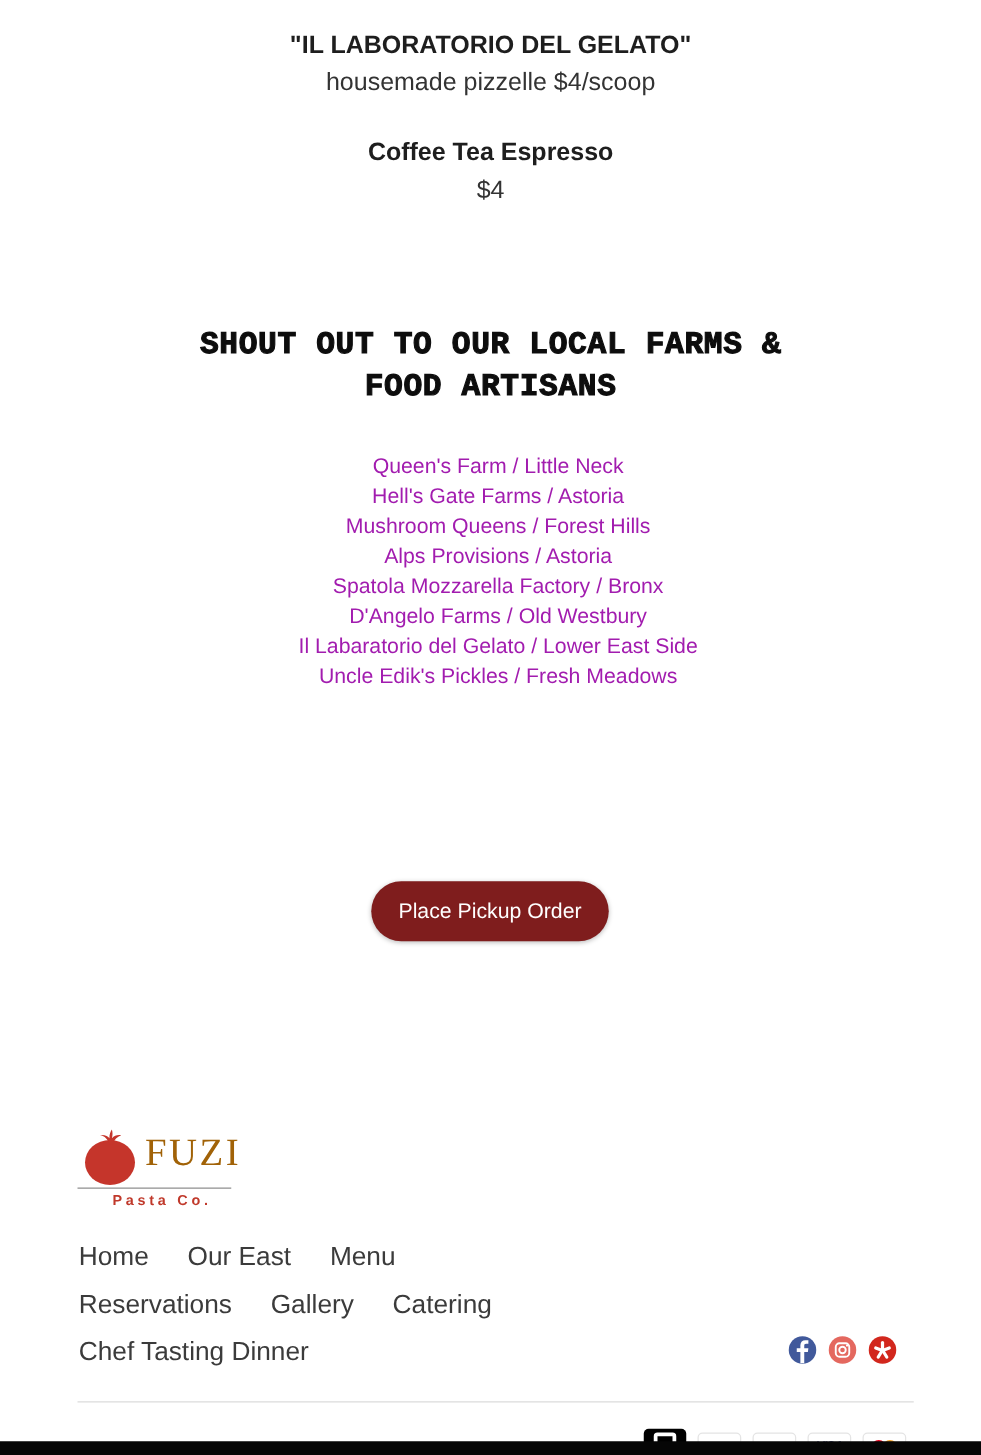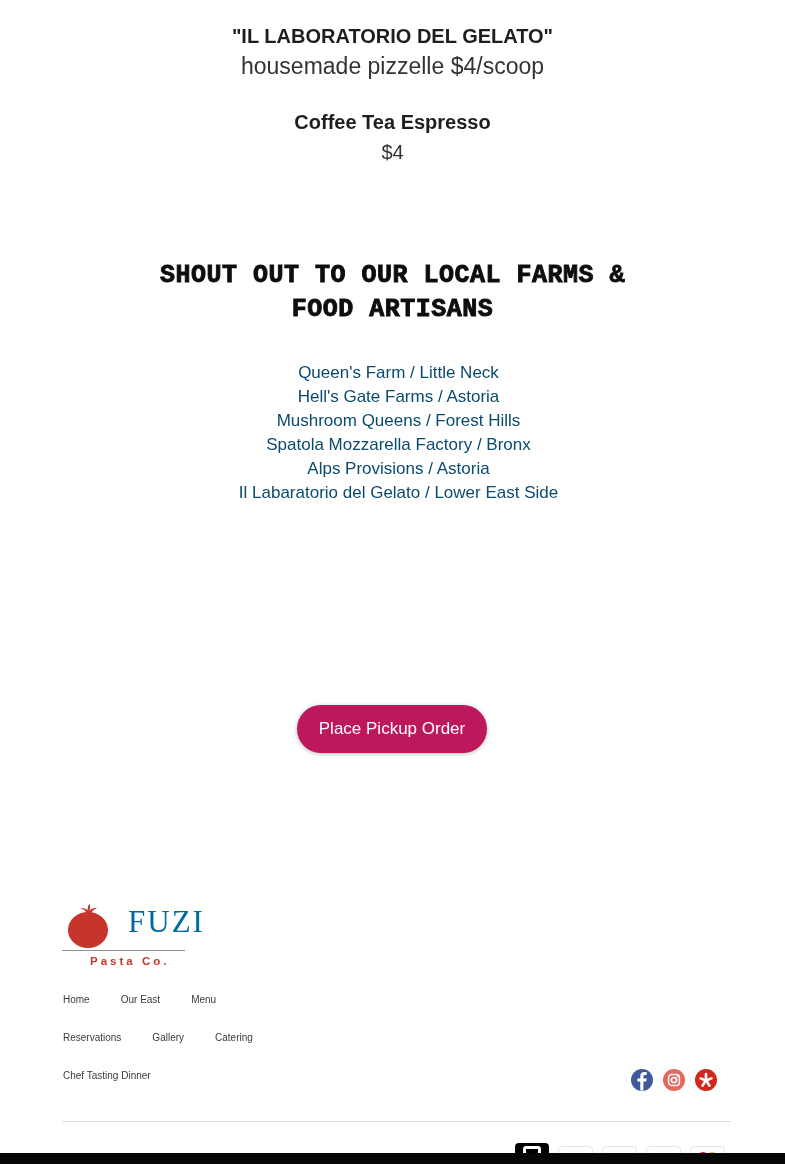--- a/index.html
+++ b/index.html
@@ -2,48 +2,48 @@
 <html><head>
 <meta charset="utf-8">
 <style>
   html,body{margin:0;padding:0;background:#fff;}
   #page{position:relative;width:785px;height:1164px;background:#ffffff;overflow:hidden;
         font-family:"Liberation Sans",sans-serif;color:#222;}
   .center{position:absolute;left:0;width:785px;text-align:center;}
 
   
   .gelato-title{top:22px;font-size:20px;font-weight:bold;color:#1e1e1e;line-height:28px;}
-  .gelato-sub{top:52px;font-size:23px;color:#333;line-height:28px;}
+  .gelato-sub{top:52px;font-size:20px;color:#333;line-height:28px;}
   .coffee-title{top:108px;font-size:20px;font-weight:bold;color:#1e1e1e;line-height:28px;}
   .coffee-price{top:138px;font-size:20px;color:#333;line-height:28px;}
 
   
   .farms-heading{top:259px;font-family:Liberation Mono, monospace;font-weight:800;
     font-size:25px;line-height:34px;letter-spacing:.5px;color:#0d0d0d;
     -webkit-text-stroke:.9px #0d0d0d;}
   .farms-list{top:361px;list-style:none;margin:0;padding:0;}
-  .farms-list li{font-size:17px;line-height:24px;color:#0c4a6e;padding-left:12px;}
+  .farms-list li{font-size:17px;line-height:24px;color:#a21caf;padding-left:12px;}
 
   
   .cta-btn{position:absolute;left:297px;top:705px;width:190px;height:48px;
-    border:none;border-radius:24px;background:#be185d;color:#fff;font-size:17px;
+    border:none;border-radius:24px;background:#7f1d1d;color:#fff;font-size:17px;
     font-family:"Liberation Sans",sans-serif;cursor:pointer;
     box-shadow:0 1px 4px rgba(0,0,0,.28);}
 
   
   .logo{position:absolute;left:62px;top:900px;width:126px;height:68px;cursor:pointer;}
   .logo svg.tomato{position:absolute;left:4px;top:3px;}
-  .logo .wordmark{position:absolute;left:66px;top:4px;font-family:"Liberation Serif",serif;
-    font-size:31px;letter-spacing:2px;color:#0369a1;}
+  .logo .wordmark{position:absolute;left:54px;top:4px;font-family:"Liberation Serif",serif;
+    font-size:31px;letter-spacing:2px;color:#a16207;}
   .logo .rule{position:absolute;left:0;top:50px;width:123px;height:1px;background:#8f8f8f;}
   .logo .tagline{position:absolute;left:28px;top:55px;font-size:11.5px;letter-spacing:3px;
     color:#c0392b;white-space:nowrap;font-weight:bold;}
 
   
-  .nav-row{position:absolute;left:63px;display:flex;gap:31px;font-size:10px;color:#3b3b3b;}
+  .nav-row{position:absolute;left:63px;display:flex;gap:31px;font-size:21px;color:#3b3b3b;}
   .nav-row1{top:994px;} .nav-row2{top:1032px;} .nav-row3{top:1070px;align-items:center;}
   .nav-row span{cursor:pointer;}
 
   
   .social{position:absolute;left:631px;top:1069px;display:flex;gap:10px;}
   .soc{width:22px;height:22px;border-radius:50%;display:flex;align-items:center;
        justify-content:center;cursor:pointer;}
   .soc.fb{background:#41599b;}
   .soc.ig{background:#e4685f;}
   .soc.yelp{background:#d2271d;}
@@ -80,23 +80,25 @@
   <div class="center coffee-price">$4</div>
 
   <div class="center farms-heading">
     <div>SHOUT OUT TO OUR LOCAL FARMS &amp;</div>
     <div>FOOD ARTISANS</div>
   </div>
   <ul class="center farms-list">
     <li>Queen's Farm / Little Neck</li>
     <li>Hell's Gate Farms / Astoria</li>
     <li>Mushroom Queens / Forest Hills</li>
+    <li>Alps Provisions / Astoria</li>
     <li>Spatola Mozzarella Factory / Bronx</li>
-    <li>Alps Provisions / Astoria</li>
+    <li>D'Angelo Farms / Old Westbury</li>
     <li>Il Labaratorio del Gelato / Lower East Side</li>
+    <li>Uncle Edik's Pickles / Fresh Meadows</li>
   </ul>
 
   <button class="cta-btn">Place Pickup Order</button>
 
   <div class="logo">
     <svg class="tomato" width="44" height="46" viewBox="0 0 44 46">
       <ellipse cx="22" cy="27" rx="20" ry="18" fill="#c5352b"></ellipse>
       <path d="M22 13 C20 8 18 6 14 5 C18 4.6 20.5 6 21.5 7.5 C21.5 4 22.5 2 23.5 0.5 C24.2 3 24.2 5.5 23.5 7.5 C25.5 5.5 28 4.6 31 5.2 C27.5 6.5 25.5 8.5 24.5 12 Z" fill="#c5352b"></path>
     </svg>
     <span class="wordmark">FUZI</span>

